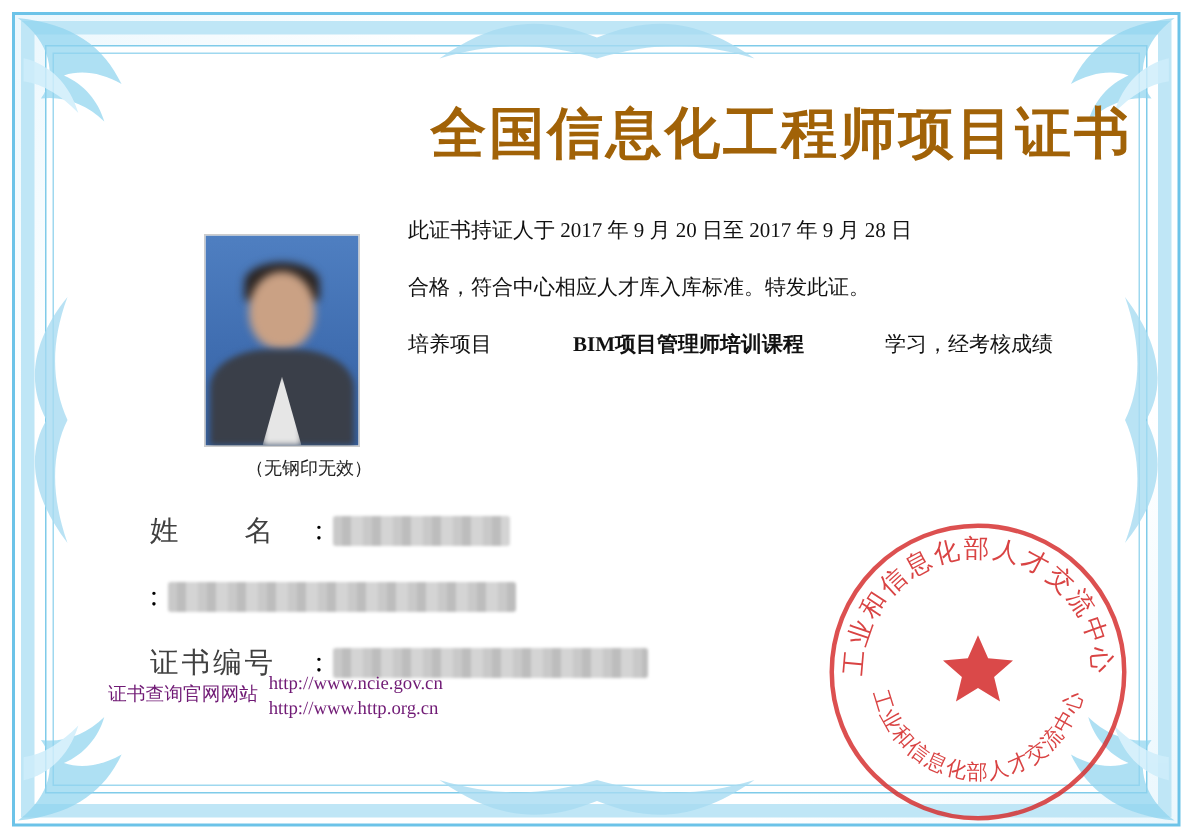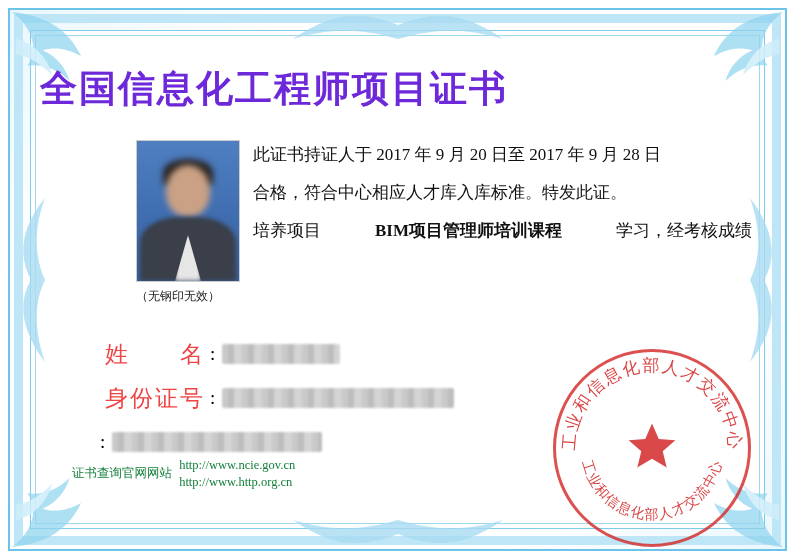--- a/index.html
+++ b/index.html
@@ -64,42 +64,42 @@
   .edge-leaf.bottom { left: 50%; transform: translateX(-50%) scaleY(-1); bottom: 9px; width: 230px; height: 34px;}
   .edge-leaf.left { top: 50%; transform: translateY(-50%) rotate(-90deg); left: -58px; width: 180px; height: 34px;}
   .edge-leaf.right { top: 50%; transform: translateY(-50%) rotate(90deg); right: -58px; width: 180px; height: 34px;}
 
   
   .content {
     position: absolute;
     left: 40px; top: 40px; right: 40px; bottom: 40px;
   }
   .cert-title {
-    text-align: left;
+    text-align: right;
     font-family: "DejaVu Serif", "Liberation Serif", serif;
     font-size: 37px;
     font-weight: bold;
     letter-spacing: 2px;
-    color: #6d28d9;
+    color: #a16207;
     margin-top: 24px;
     white-space: nowrap;
   }
   .body-row {
     position: absolute;
     top: 90px;
     left: 0;
     right: 0;
     height: 190px;
   }
   .photo-wrap {
     position: absolute;
     left: 96px;
-    top: 10px;
+    top: 26px;
     width: 112px;
-    text-align: left;
+    text-align: right;
   }
   .photo {
     width: 102px;
     height: 140px;
     border: 1px solid #ccc;
     background: linear-gradient(#4f7fc1, #3f6db0 55%, #36609e);
     position: relative;
     overflow: hidden;
     filter: blur(0.4px);
   }
@@ -148,24 +148,24 @@
     filter: blur(2px);
   }
   .photo-note {
     margin-top: 6px;
     font-size: 12px;
     color: #222;
     white-space: nowrap;
   }
   .para {
     position: absolute;
-    left: 213px;
+    left: 232px;
     right: 6px;
     top: 6px;
-    font-size: 17px;
+    font-size: 14px;
     line-height: 38px;
     color: #111;
   }
   .para .line { white-space: nowrap; }
   .para .b { font-weight: bold; }
   .para .gap { display: inline-block; width: 54px; }
 
   
   .fields {
     position: absolute;
@@ -173,47 +173,46 @@
     top: 292px;
     width: 430px;
   }
   .field {
     display: flex;
     align-items: center;
     height: 44px;
   }
   .field .lbl {
     width: 110px;
-    font-size: 23px;
+    font-size: 19px;
     letter-spacing: 2px;
-    color: #ef4444;
-    white-space: nowrap;
-    text-align: center;
+    color: #404040;
+    white-space: nowrap;
   }
   .field .colon {
     width: 12px;
     font-size: 19px;
   }
   .redact {
     height: 20px;
     border-radius: 2px;
     background: repeating-linear-gradient(90deg,#c9c9c9 0 6px,#bdbdbd 6px 12px,#d4d4d4 12px 20px);
     filter: blur(1.2px);
   }
   .redact.name { width: 118px; }
   .redact.idno { width: 232px; }
   .redact.certno { width: 210px; }
 
   
   .query {
     position: absolute;
     left: 32px;
-    bottom: 28px;
+    bottom: 38px;
     font-size: 12.5px;
-    color: #15803d;
+    color: #701a75;
     line-height: 17px;
     white-space: nowrap;
   }
   .query .urls { display: inline-block; vertical-align: middle; margin-left: 4px; }
 
   
   .date-line {
     position: absolute;
     right: 36px;
     bottom: 30px;
@@ -346,25 +345,25 @@
 
     </div>
 
     <div class="fields">
       <div class="field">
         <span class="lbl">姓　　名</span>
         <span class="colon">:</span>
         <span class="redact name"></span>
       </div>
       <div class="field">
-        <span class="lbl">身份证号</span>
         <span class="colon">:</span>
         <span class="redact idno"></span>
       </div>
       <div class="field">
+        <span class="lbl">证书编号</span>
         <span class="colon">:</span>
         <span class="redact certno"></span>
       </div>
     </div>
 
     <div class="query">
       <span>证书查询官网网站</span>
       <span class="urls">
         <span>http://www.ncie.gov.cn</span><br>
         <span>http://www.http.org.cn</span>

